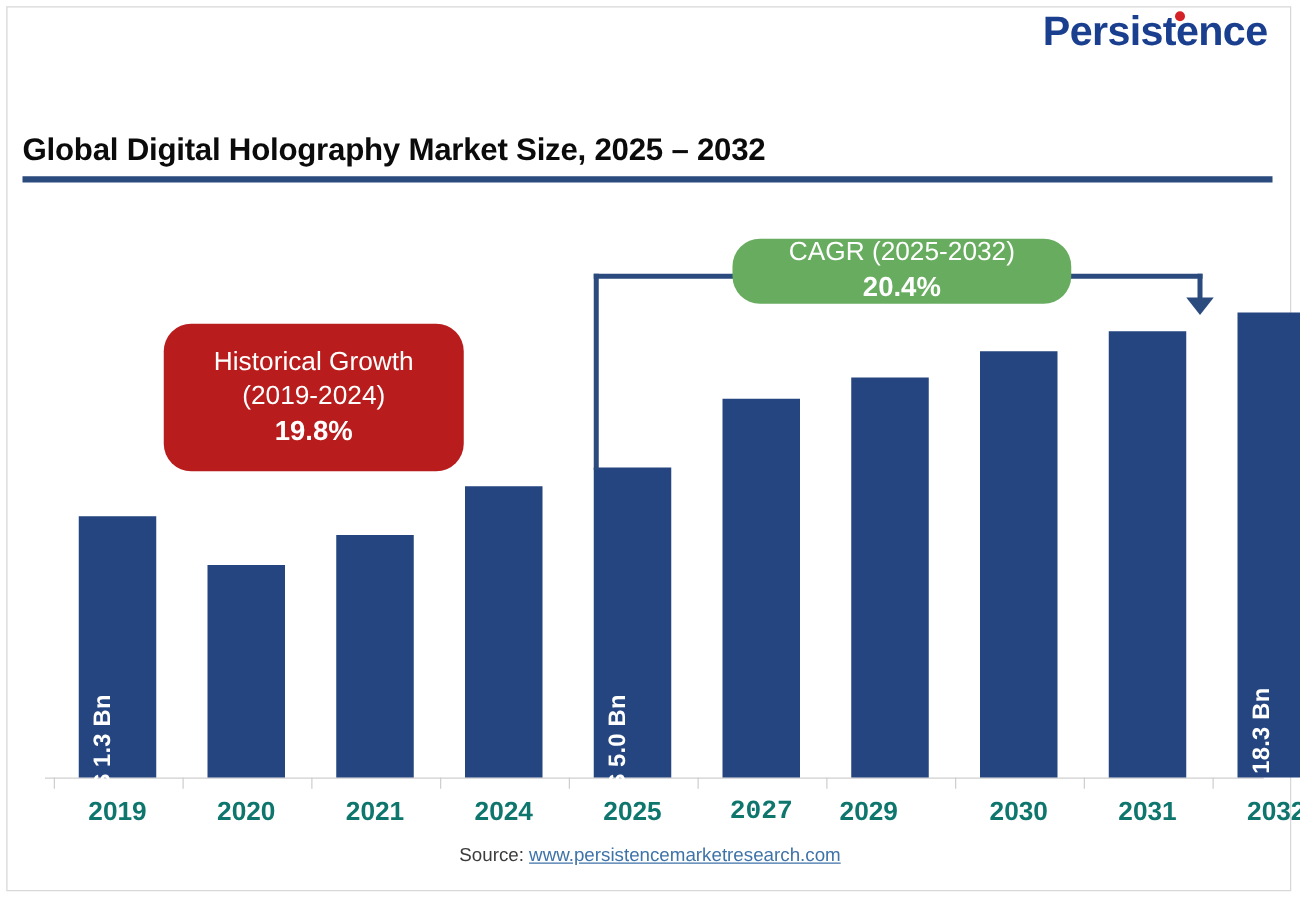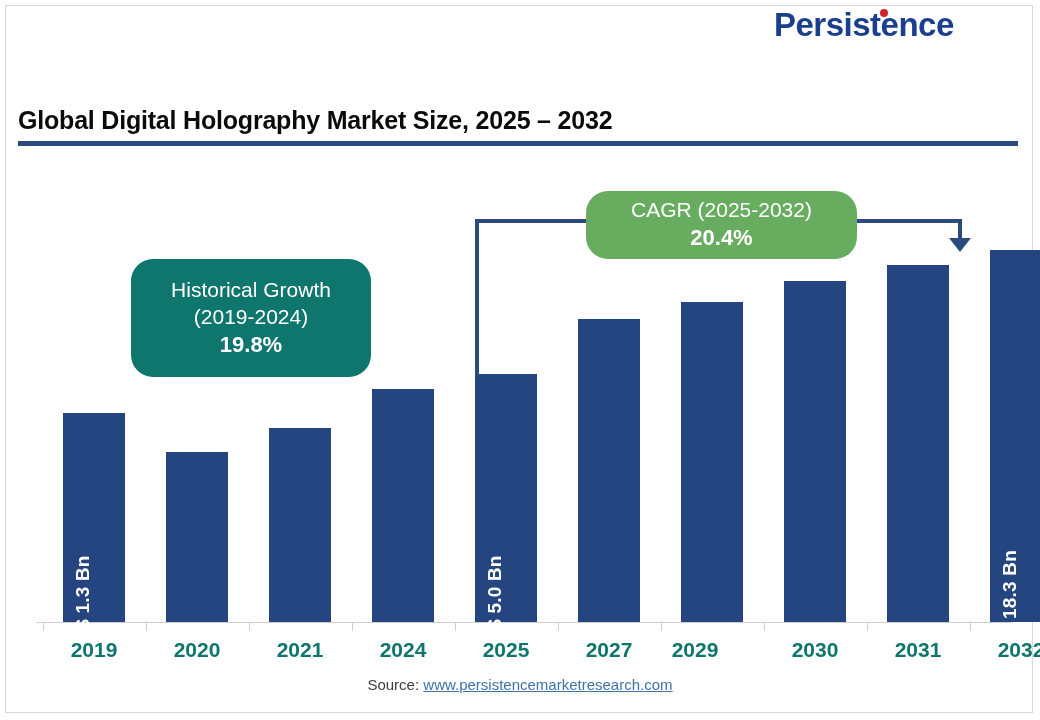--- a/index.html
+++ b/index.html
@@ -29,21 +29,21 @@
     box-sizing: border-box;
     pointer-events: none;
   }
 
   
   .logo {
     position: absolute;
     right: 26px;
     top: 8px;
     width: 240px;
-    text-align: left;
+    text-align: right;
     line-height: 1;
   }
   .logo-main {
     font-size: 33px;
     font-weight: bold;
     color: #1b3f8f;
     letter-spacing: -0.5px;
     font-family: "Liberation Sans", sans-serif;
     position: relative;
     display: inline-block;
@@ -163,21 +163,21 @@
   #historical-callout {
     left: 131px;
     top: 259px;
     width: 240px;
     height: 118px;
   }
   #cagr-callout {
     left: 586px;
     top: 191px;
     width: 271px;
-    height: 68px;
+    height: 52px;
   }
 
   
   .connector {
     position: absolute;
     background: #2b4a7d;
     z-index: 2;
   }
   #conn-vert-left  { left: 475px; top: 219px; width: 4px; height: 157px; }
   #conn-horiz      { left: 475px; top: 219px; width: 487px; height: 4px; }
@@ -243,21 +243,21 @@
       <div class="tick" style="left: 249px;"></div>
       <div class="bar" title="2024: 2.25" style="left: 372px; top: 389px; width: 62px; height: 233px; background: rgb(36, 69, 127);"></div>
       <div class="cat-label" style="left: 352px; width: 102px;">2024</div>
       <div class="tick" style="left: 352px;"></div>
       <div class="bar" title="2025: 5" style="left: 475px; top: 374px; width: 62px; height: 248px; background: rgb(36, 69, 127);">
         <span class="bar-label">US$ 5.0 Bn</span>
       </div>
       <div class="cat-label" style="left: 455px; width: 102px;">2025</div>
       <div class="tick" style="left: 455px;"></div>
       <div class="bar" title="2027: 7.2" style="left: 578px; top: 319px; width: 62px; height: 303px; background: rgb(36, 69, 127);"></div>
-      <div class="cat-label" style="left: 558px; width: 102px;">2027</div>
+      <div class="cat-label" style="left: 558px; width: 102px; font-family: Liberation Mono, monospace;">2027</div>
       <div class="tick" style="left: 558px;"></div>
       <div class="bar" title="2029: 9" style="left: 681px; top: 302px; width: 62px; height: 320px; background: rgb(36, 69, 127);"></div>
       <div class="cat-label" style="left: 644px; width: 102px;">2029</div>
       <div class="tick" style="left: 661px;"></div>
       <div class="bar" title="2030: 11.5" style="left: 784px; top: 281px; width: 62px; height: 341px; background: rgb(36, 69, 127);"></div>
       <div class="cat-label" style="left: 764px; width: 102px;">2030</div>
       <div class="tick" style="left: 764px;"></div>
       <div class="bar" title="2031: 14.5" style="left: 887px; top: 265px; width: 62px; height: 357px; background: rgb(36, 69, 127);"></div>
       <div class="cat-label" style="left: 867px; width: 102px;">2031</div>
       <div class="tick" style="left: 867px;"></div>
@@ -266,21 +266,21 @@
       </div>
       <div class="cat-label" style="left: 970px; width: 102px;">2032</div>
       <div class="tick" style="left: 970px;"></div>
     </div>
 
   <div class="connector" id="conn-vert-left"></div>
   <div class="connector" id="conn-horiz"></div>
   <div class="connector" id="conn-vert-right"></div>
   <div class="arrow-head"></div>
 
-  <div class="callout" id="historical-callout" style="background: #0f766e;">
+  <div class="callout" id="historical-callout" style="background: #b91c1c;">
     <div class="callout-line">Historical Growth</div>
     <div class="callout-line">(2019-2024)</div>
     <div class="callout-value">19.8%</div>
   </div>
 
   <div class="callout" id="cagr-callout" style="background: rgb(103, 172, 95);">
     <div class="callout-line">CAGR (2025-2032)</div>
     <div class="callout-value">20.4%</div>
   </div>
 

